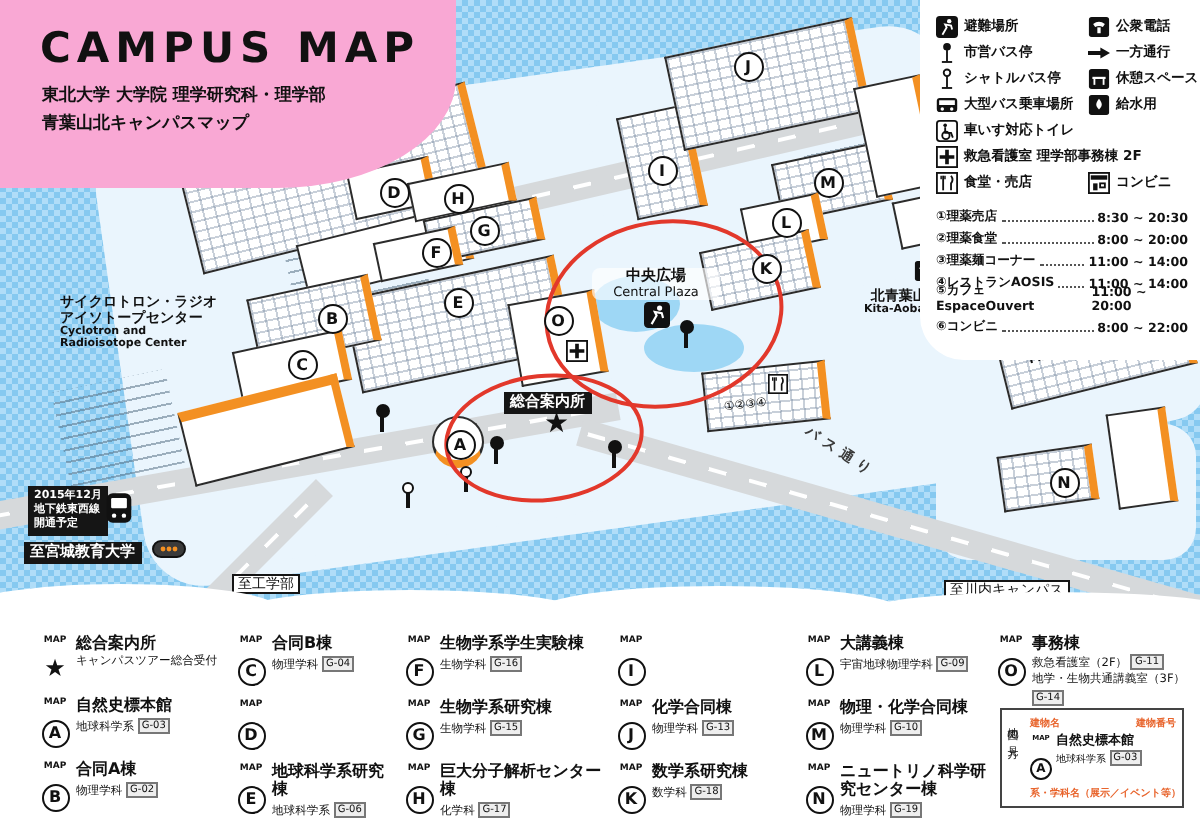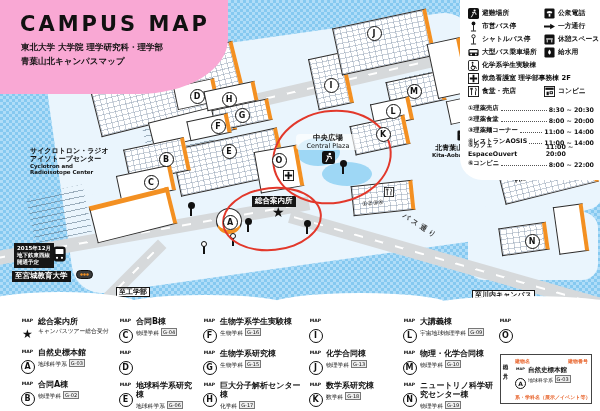--- a/index.html
+++ b/index.html
@@ -26,21 +26,21 @@
   .r4{left:100px;top:300px;width:88px;height:12px;transform:rotate(-45deg);transform-origin:left center;}
   
   .bldg{position:absolute;background:#fff;border:1px solid #2b2b2b;border-right:4px solid #f39022;box-sizing:border-box;z-index:4;}
   .win{background-image:repeating-linear-gradient(90deg,rgba(110,130,155,.38) 0 1px,transparent 1px 6px),
        repeating-linear-gradient(0deg,rgba(110,130,155,.38) 0 1px,transparent 1px 5px);}
   .round{border-radius:50%;border-right:1px solid #2b2b2b;border-bottom:4px solid #f39022;}
   .oroof{border-top:5px solid #f39022;}
   
   .mlabel{position:absolute;z-index:5;line-height:1.15;}
   .lbl-black{background:#151515;color:#fff;padding:1px 3px;font-size:7.5px;font-weight:bold;white-space:nowrap;}
-  .lbl-white{background:#fff;border:1px solid #151515;color:#111;padding:0 2px;font-size:7px;font-weight:bold;white-space:nowrap;}
+  .lbl-white{background:#fff;border:1px solid #151515;color:#111;padding:0 2px;font-size:7px;font-weight:normal;white-space:nowrap;}
   .plaza{width:64px;text-align:center;background:rgba(255,255,255,.65);border-radius:4px;}
   .plaza .jp{font-size:7.5px;font-weight:bold;}
   .plaza .en{font-size:6.5px;font-weight:normal;}
   .two .jp{font-size:7px;font-weight:bold;white-space:nowrap;}
   .two .en{font-size:5.5px;font-weight:bold;white-space:nowrap;}
   .redring{position:absolute;border:2px solid #e2382b;border-radius:50%;z-index:6;}
   .mk{position:absolute;width:13px;height:13px;border:1.5px solid #111;border-radius:50%;background:#fff;
       font-size:8px;font-weight:bold;line-height:13px;text-align:center;z-index:7;}
   .mapstar{position:absolute;font-size:14px;z-index:7;}
   .ic{display:inline-block;vertical-align:middle;}
@@ -317,21 +317,21 @@
         </div>
         <div class="lrow" style="top:52px">
       <span class="ic" style="width:11px;height:11px">
             <svg viewBox="0 0 12 12">
               <rect x="0.5" y="0.5" width="11" height="11" rx="1.5" fill="#fff" stroke="#111"></rect>
               <circle cx="5" cy="2.9" r="1" fill="#111"></circle>
               <path d="M5 4 v3 h3.2 l1 2.6" stroke="#111" stroke-width="1" fill="none"></path>
               <circle cx="5.4" cy="8.4" r="2" stroke="#111" fill="none"></circle>
             </svg>
           </span>
-      <span class="t">化学系学生実験棟</span>
+      <span class="t">車いす対応トイレ</span>
         </div>
         <div class="lrow" style="top:65px">
       <span class="ic" style="width:11px;height:11px">
             <svg viewBox="0 0 12 12">
               <rect x="0.5" y="0.5" width="11" height="11" fill="#fff" stroke="#111"></rect>
               <path d="M5 2 h2 v3 h3 v2 h-3 v3 h-2 v-3 h-3 v-2 h3 z" fill="#111"></path>
             </svg>
           </span>
       <span class="t">救急看護室 理学部事務棟 2F</span>
         </div>
@@ -546,20 +546,25 @@
             </div>
           </div>
         </div>
       </div>
 
     <div class="speccol">
       <div class="entry">
         <div class="mark">
           <span class="maptag">MAP</span>
           <span class="mcircle">O</span>
+        </div>
+        <div>
+          <div class="ename">事務棟</div>
+          <div class="oline"><span>救急看護室（2F）</span> <span class="code">G-11</span></div>
+          <div class="oline"><span>地学・生物共通講義室（3F）</span> <span class="code">G-14</span></div>
         </div>
       </div>
     </div>
 
     <div class="howto">
       <div class="side">地図の見方</div>
       <div class="ann a1">建物名</div>
       <div class="ann a2">建物番号</div>
       <div class="sample">
         <div class="mark" style="width:11px;flex-basis:11px;">

